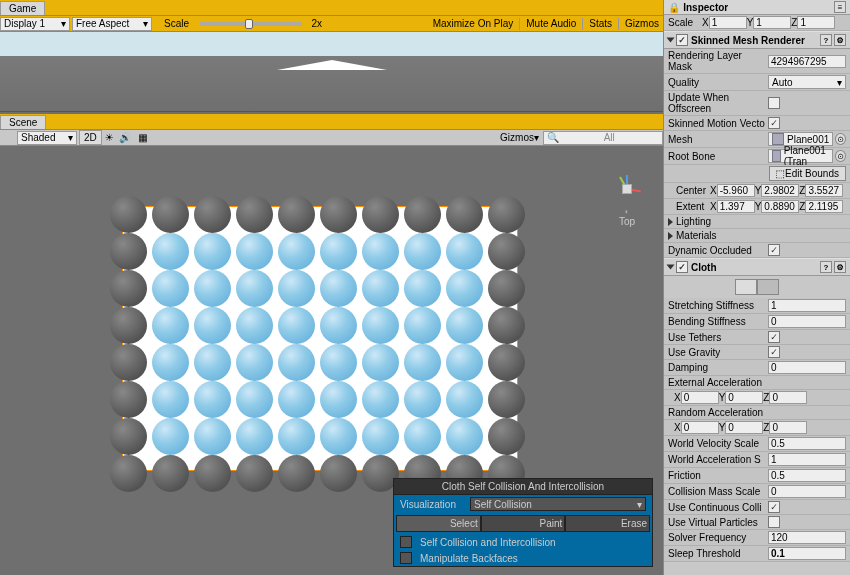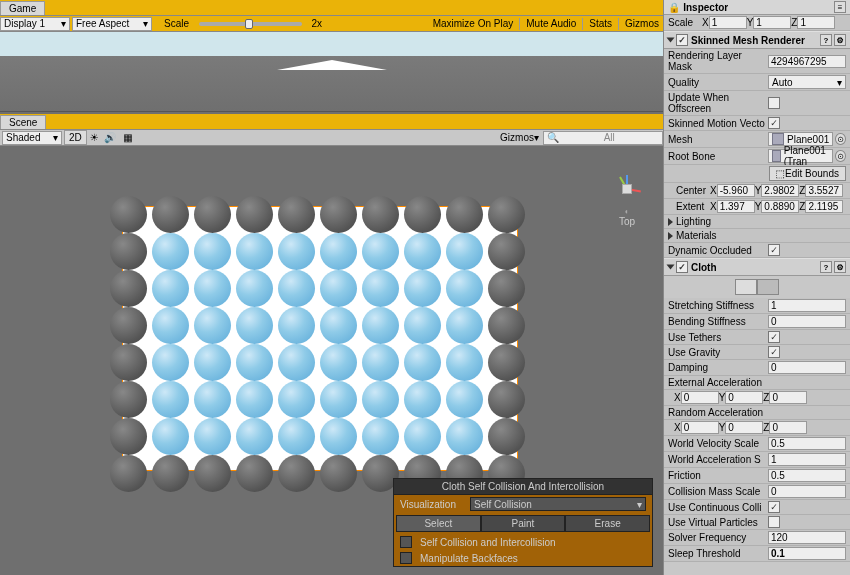--- a/index.html
+++ b/index.html
@@ -22,25 +22,25 @@
 .axis .arm.x { background:#e55; transform:rotate(10deg);}
 .axis .arm.y { background:#9c4; transform:rotate(-120deg);}
 .axis .arm.z { background:#59e; transform:rotate(-90deg);}
 .axis .cube { position:absolute; width:10px; height:10px; background:#ddd; left:13px; top:13px; border:1px solid #aaa;}
 .bubble {font-size:8px; color:#aaa;}
 .cloth-stage { position:absolute; left:110px; top:50px; width:430px; height:300px; }
 .cloth-plane { position:absolute; left:12px; top:10px; width:396px; height:265px; background:#fff; border:1px solid #ff8c00;}
 .sphere { width:37px; height:37px; border-radius:50%; position:absolute; }
 .sphere.blue { background: radial-gradient(circle at 35% 30%, #cde8f7 0%, #8fcbe8 40%, #5aa9d8 100%); }
 .sphere.grey { background: radial-gradient(circle at 35% 30%, #888 0%, #555 70%, #444 100%); }
-.collision-panel { position:absolute; right:10px; bottom:8px; width:260px; background:#a16207; color:#ccc; border:1px solid #222; font-size:10px;}
+.collision-panel { position:absolute; right:10px; bottom:8px; width:260px; background:#0369a1; color:#ccc; border:1px solid #222; font-size:10px;}
 .collision-panel .hdr { text-align:center; padding:2px; background:#323232; border-bottom:1px solid #222;}
 .collision-panel .row { display:flex; align-items:center; padding:2px 6px; }
 .collision-panel .mode { display:flex; margin:2px; }
-.collision-panel .mode div { flex:1; text-align:center; padding:2px; background:#484848; border:1px solid #222;}
+.collision-panel .mode div { flex:1; text-align:right; padding:2px; background:#484848; border:1px solid #222;}
 .collision-panel .mode div.on { background:#5d5d5d;}
 .collision-panel .chk { width:12px; height:12px; background:#555; border:1px solid #222; margin-right:8px;}
 
 .insp-head { background:#d6d6d6; padding:1px 4px; border-bottom:1px solid #999; display:flex; align-items:center;}
 .insp-row { display:flex; align-items:center; padding:1px 4px; background:#c4c4c4; border-bottom:1px solid #b0b0b0; font-size:10px;}
 .insp-row .lbl { flex: 0 0 100px; }
 .comp-hdr { background:#d0d0d0; padding:2px 4px; border-top:1px solid #e0e0e0; border-bottom:1px solid #999; display:flex; align-items:center; font-weight:bold;}
 .tri { display:inline-block; width:0; height:0; border-top:4px solid transparent; border-bottom:4px solid transparent; border-left:5px solid #333; margin-right:3px;}
 .tri.open { transform:rotate(90deg);}
 .chk { width:12px; height:12px; border:1px solid #777; background:#eee; display:inline-flex; align-items:center; justify-content:center; font-size:9px; color:#333;}
@@ -89,21 +89,21 @@
       <span class="btn">Gizmos</span>
     </div>
     <div class="game-area">
       <div class="white-tri"></div>
     </div>
 
     <div class="toolbar" style="margin-top:2px;">
       <div class="tab">Scene</div>
     </div>
     <div class="scene-bar">
-      <div class="sel" style="width:60px;margin-left:2px;">
+      <div class="sel" style="width:60px;margin-left:17px;">
           <span>Shaded</span>
           <span>▾</span>
         </div>
       <span class="btn" style="background:#ddd;border:1px solid #999;padding:1px 4px;margin-left:2px;">2D</span>
       <span style="margin-left:3px;">☀</span>
       <span style="margin-left:6px;">🔊</span>
       <span style="margin-left:6px;">▦</span>
       <div style="flex:1"></div>
       <span class="btn">Gizmos</span>
         <span>▾</span>

